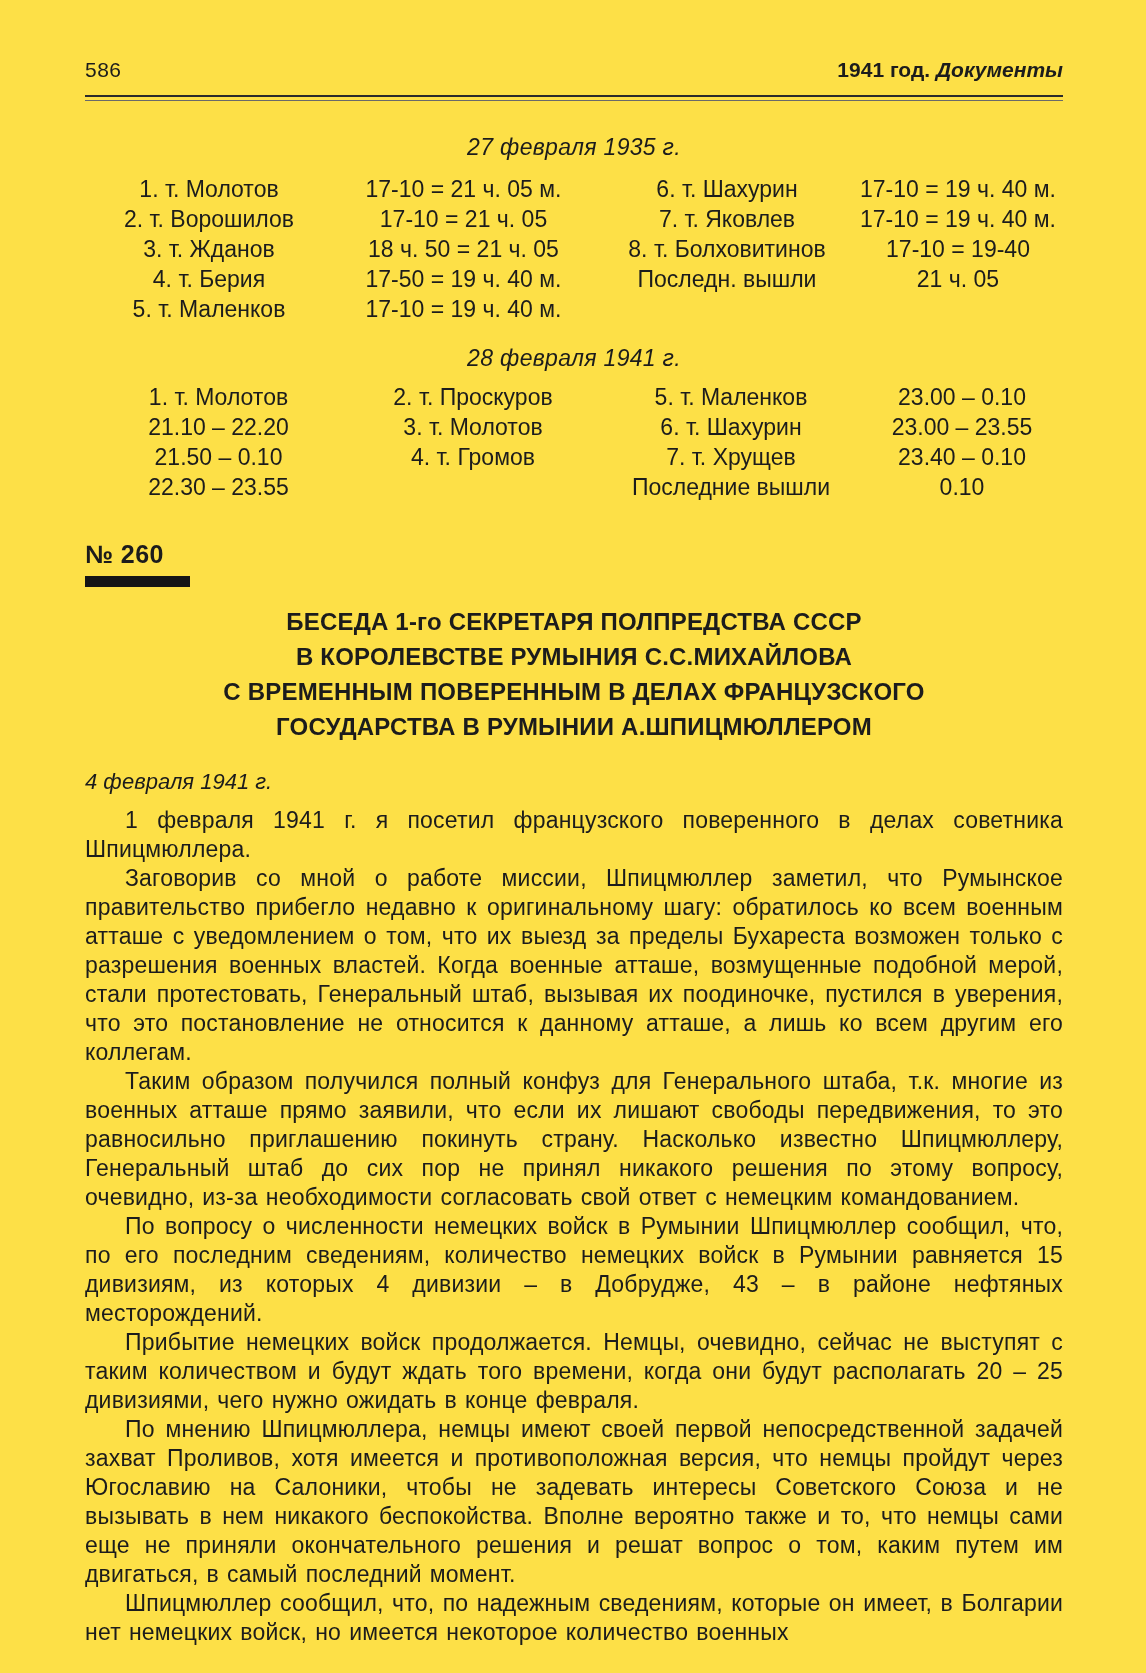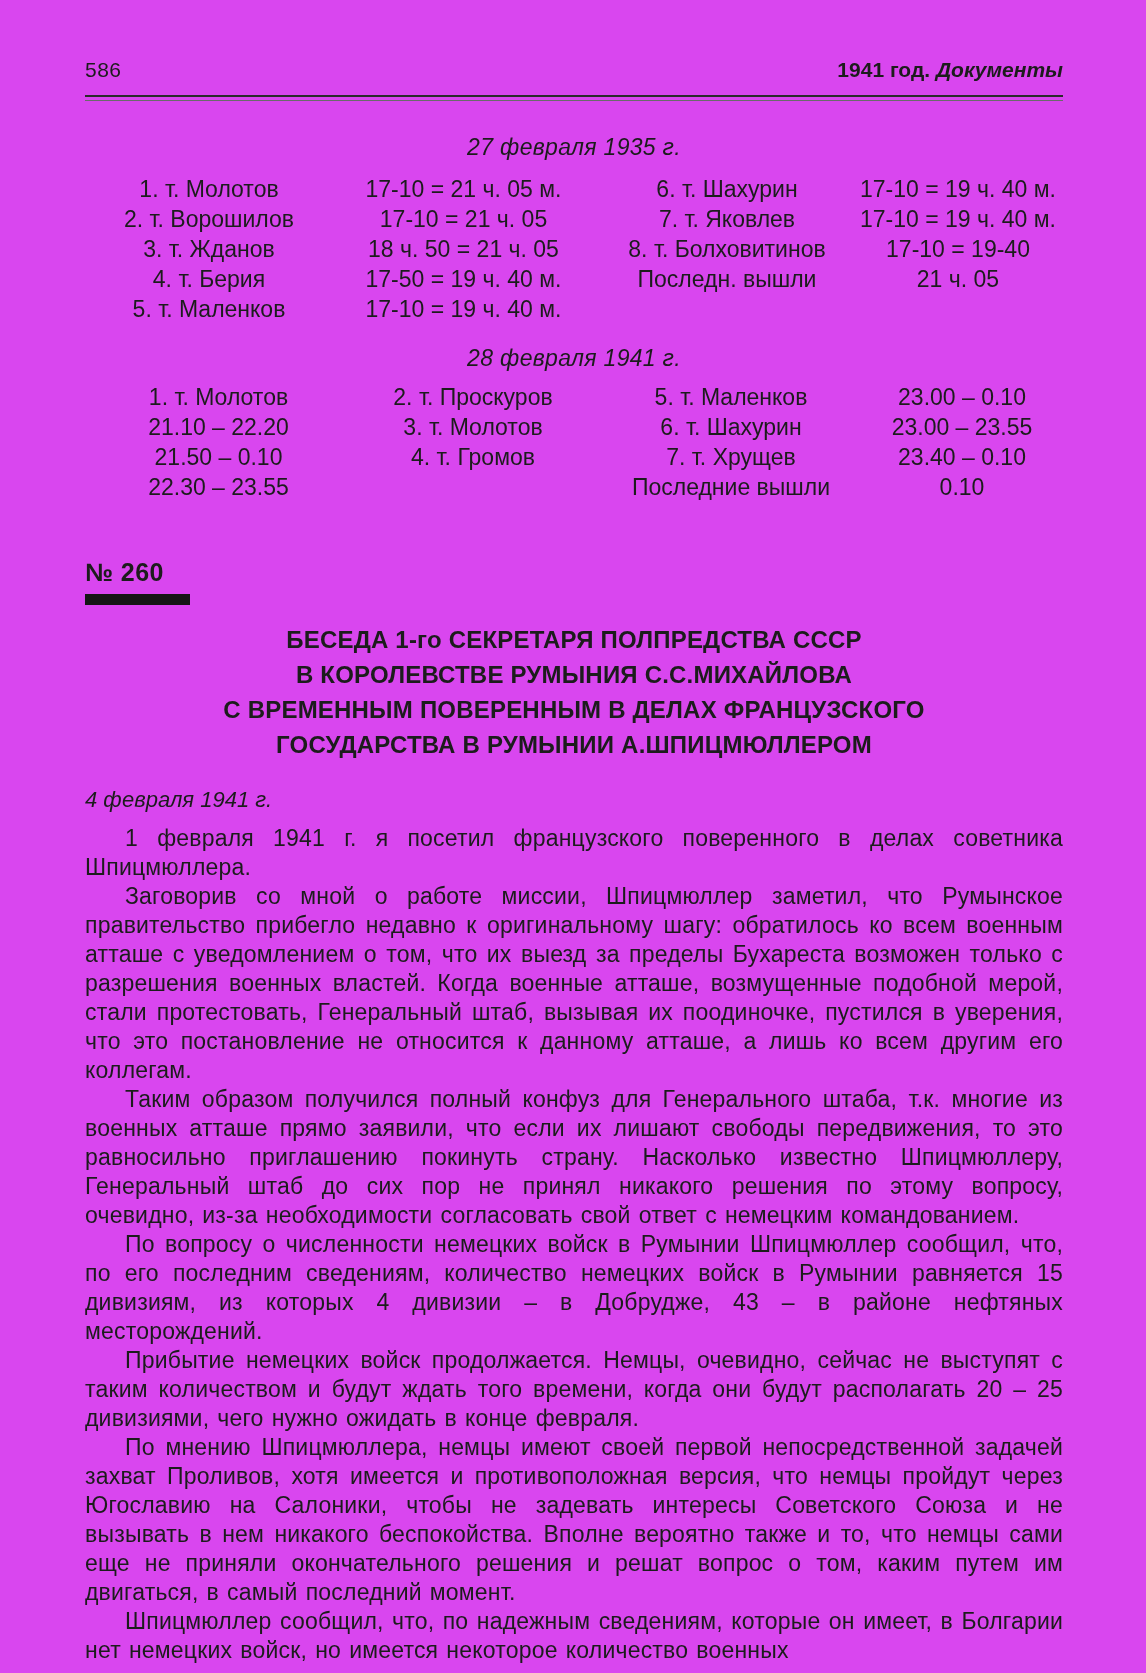--- a/index.html
+++ b/index.html
@@ -6,21 +6,21 @@
   body {
     background: #e8e8e6;
     font-family: "Liberation Sans", sans-serif;
     color: #1c1c1c;
   }
   .page {
     position: relative;
     width: 1146px;
     height: 1673px;
     margin: 0 auto;
-    background: #d946ef;
+    background: #fde047;
     overflow: hidden;
     box-sizing: border-box;
     padding: 58px 83px 0 85px;
   }
   
   .runhead {
     position: relative;
     height: 30px;
   }
   .page-num {
@@ -70,21 +70,21 @@
   .vt .cell {
     height: 30px;
     line-height: 30px;
     white-space: nowrap;
     text-align: center;
   }
   .vt2 { margin-top: 10px; }
   .mt-28feb { margin-top: 21px; }
   
   .doc-num {
-    margin-top: 56px;
+    margin-top: 38px;
     font-size: 25px;
     font-weight: bold;
     letter-spacing: 0.5px;
   }
   .doc-num-bar {
     width: 105px;
     height: 11px;
     background: #151515;
     margin-top: 7px;
   }

